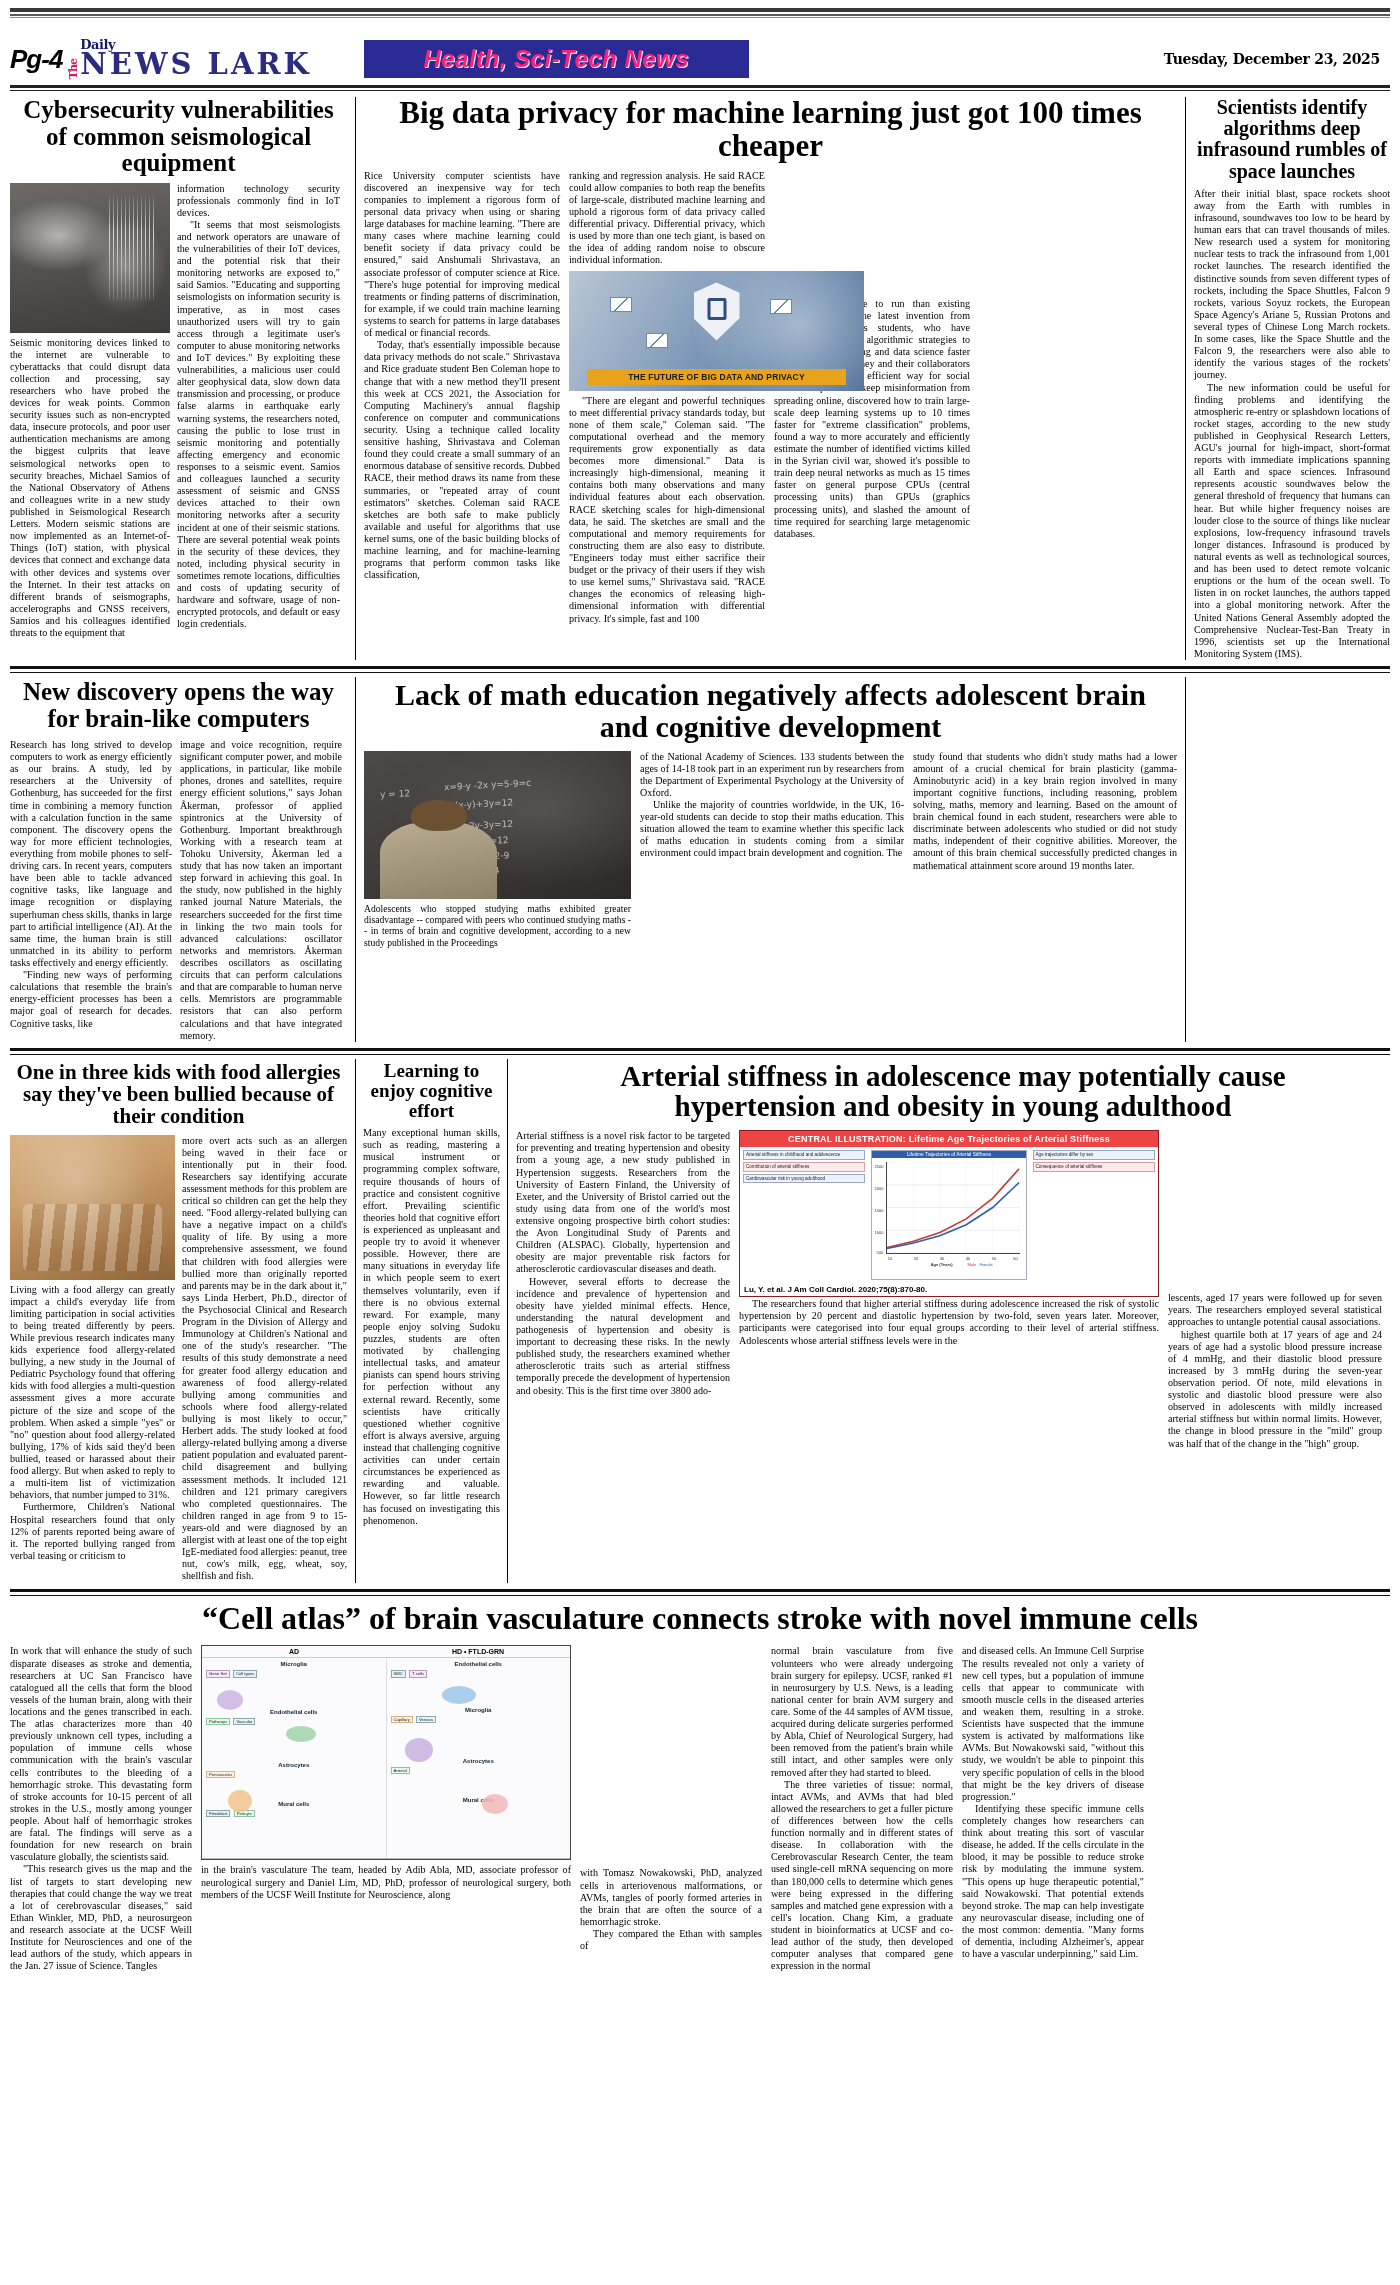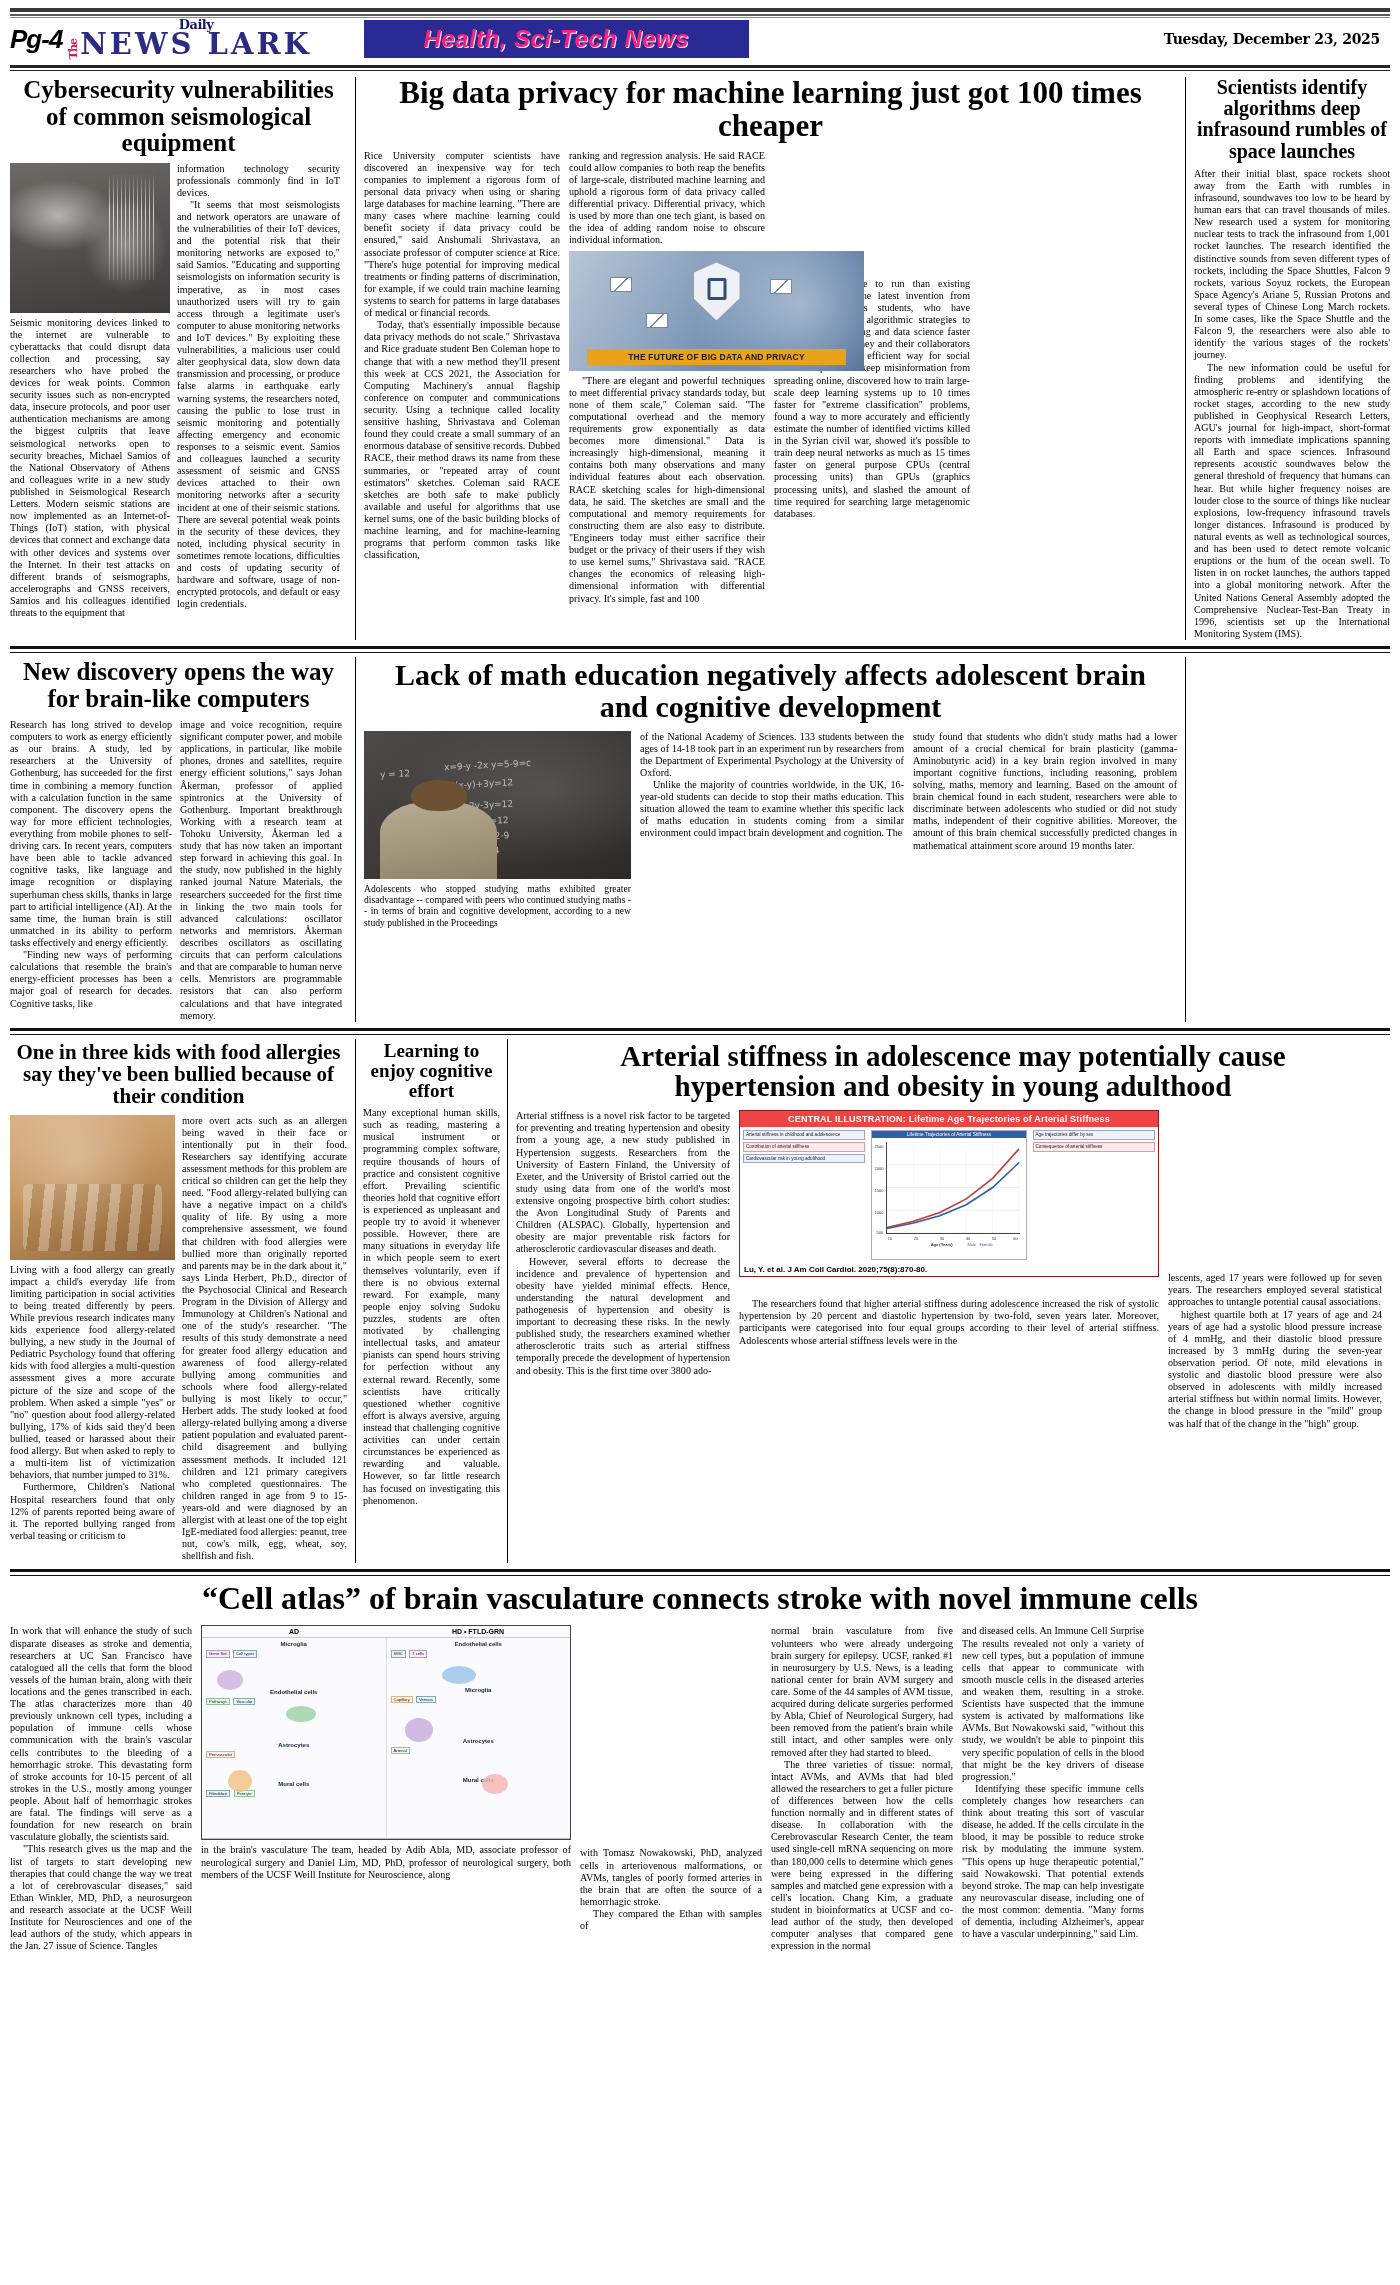--- a/index.html
+++ b/index.html
@@ -10,21 +10,21 @@
     font-family:"Liberation Serif", serif;
     color:#000;
   }
   .page { width:1400px; height:2285px; padding:8px 10px; position:relative; }
 
   
   .rule-thick { height:4px; background:#3a3a3a; margin-bottom:2px; }
   .rule-thin  { height:2px; background:#5a5a5a; margin-bottom:1px; }
   .rule-hair  { height:1px; background:#8a8a8a; }
 
-  .masthead { display:flex; align-items:center; height:42px; margin-top:0;text-align:center; }
+  .masthead { display:flex; align-items:center; height:42px; margin-top:20px; }
   .pg { font-family:"Liberation Sans", sans-serif; font-weight:bold; font-style:italic;
         font-size:26px; letter-spacing:-1px; margin-right:6px; }
   .logo-wrap { display:flex; align-items:flex-end; }
   .logo-the { writing-mode:vertical-rl; transform:rotate(180deg);
         color:#d81b60; font-weight:bold; font-size:11px;
         font-family:"DejaVu Serif", serif; letter-spacing:-1px; line-height:1;
         margin-right:1px; padding-bottom:2px; }
   .logo-stack { display:flex; flex-direction:column; line-height:0.9; }
   .logo-daily { font-family:"DejaVu Serif", serif; font-weight:bold; font-size:13px;
         color:#16166b; letter-spacing:-0.5px; }
@@ -352,21 +352,21 @@
               </div>
 
               <div class="fig-col">
                 <div class="mini-box">Age trajectories differ by sex</div>
                 <div class="mini-box b2">Consequence of arterial stiffness</div>
               </div>
             </div>
             <div class="fig-cite">Lu, Y. et al. J Am Coll Cardiol. 2020;75(8):870-80.</div>
           </div>
 
-          <div class="body-txt" style="margin-top:21px;">
+          <div class="body-txt" style="margin-top:1px;">
             <p>The researchers found that higher arterial stiffness during adolescence increased the risk of systolic hypertension by 20 percent and diastolic hypertension by two-fold, seven years later. Moreover, participants were categorised into four equal groups according to their level of arterial stiffness. Adolescents whose arterial stiffness levels were in the</p>
           </div>
         </div>
 
         <div style="width:214px;" class="body-txt">
           <p class="noind" style="padding-top:162px;">lescents, aged 17 years were followed up for seven years. The researchers employed several statistical approaches to untangle potential causal associations.</p>
           <p>highest quartile both at 17 years of age and 24 years of age had a systolic blood pressure increase of 4 mmHg, and their diastolic blood pressure increased by 3 mmHg during the seven-year observation period. Of note, mild elevations in systolic and diastolic blood pressure were also observed in adolescents with mildly increased arterial stiffness but within normal limits. However, the change in blood pressure in the "mild" group was half that of the change in the "high" group.</p>
         </div>
       </div>
     </div>

